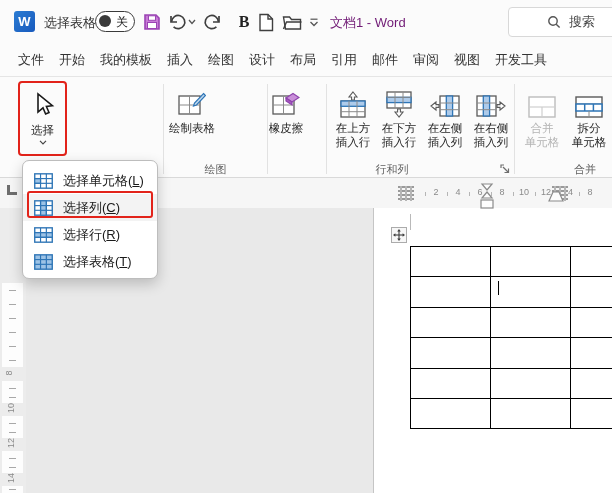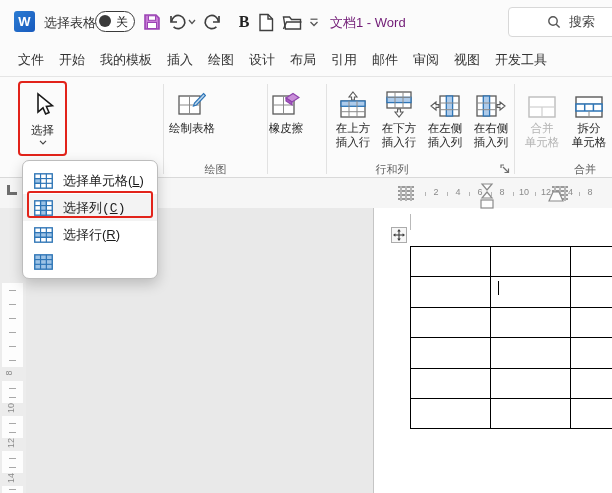--- a/index.html
+++ b/index.html
@@ -54,21 +54,21 @@
   .dtable { position:absolute; left:36px; top:38px; width:242px; border-top:1px solid #000; border-left:1px solid #000; display:grid; grid-template-columns:80px 80px 81px; grid-auto-rows:30.4px; }
   .dcell { border-right:1px solid #000; border-bottom:1px solid #000; background:#fff; }
   .movehandle { position:absolute; left:17px; top:19px; width:16px; height:16px; background:#f7f7f7; border:1px solid #ababab; display:flex; align-items:center; justify-content:center; }
   .parmark { position:absolute; left:36px; top:6px; width:1px; height:16px; background:#b9b9b9; }
   .caret { position:absolute; left:124px; top:73px; width:1px; height:14px; background:#000; }
 
   
   .menu { position:absolute; left:22px; top:160px; width:136px; height:119px; background:#fff; border:1px solid #bdbdbd; border-radius:7px; box-shadow:0 5px 14px rgba(0,0,0,.20); padding-top:6px; z-index:50; }
   .mitem { height:27px; display:flex; align-items:center; padding-left:11px; gap:10px; }
   .mitem .mtext { font-size:13px; color:#1a1a1a; white-space:nowrap; }
-  .mitem.hov { background:#f3f3f3;font-family:Liberation Mono, monospace; }
+  .mitem.hov { background:#f3f3f3; }
   .redbox-menu { position:absolute; left:4px; top:30px; width:126px; height:27px; border:2px solid #e2231a; border-radius:3px; pointer-events:none; }
   u { text-decoration:underline; }
 
   svg { display:block; }
 </style>
 </head>
 <body>
 
 <div id="app">
 
@@ -473,17 +473,18 @@
     <div class="mitem">
       <span>
         <svg width="19" height="16" viewBox="0 0 18 15">
           <rect x="0.7" y="0.7" width="16.6" height="13.6" fill="#9dc3e6" stroke="#2e75b6" stroke-width="1.3"></rect>
           <line x1="6.2" y1="0.7" x2="6.2" y2="14.3" stroke="#2e75b6" stroke-width="1.1"></line>
           <line x1="11.7" y1="0.7" x2="11.7" y2="14.3" stroke="#2e75b6" stroke-width="1.1"></line>
           <line x1="0.7" y1="5.2" x2="17.3" y2="5.2" stroke="#2e75b6" stroke-width="1.1"></line>
           <line x1="0.7" y1="9.7" x2="17.3" y2="9.7" stroke="#2e75b6" stroke-width="1.1"></line>
         </svg>
       </span>
+      <span class="mtext"><span>选择表格(</span><u>T</u><span>)</span></span>
     </div>
     <div class="redbox-menu"></div>
   </div>
 
 </div>
 
 </body></html>

